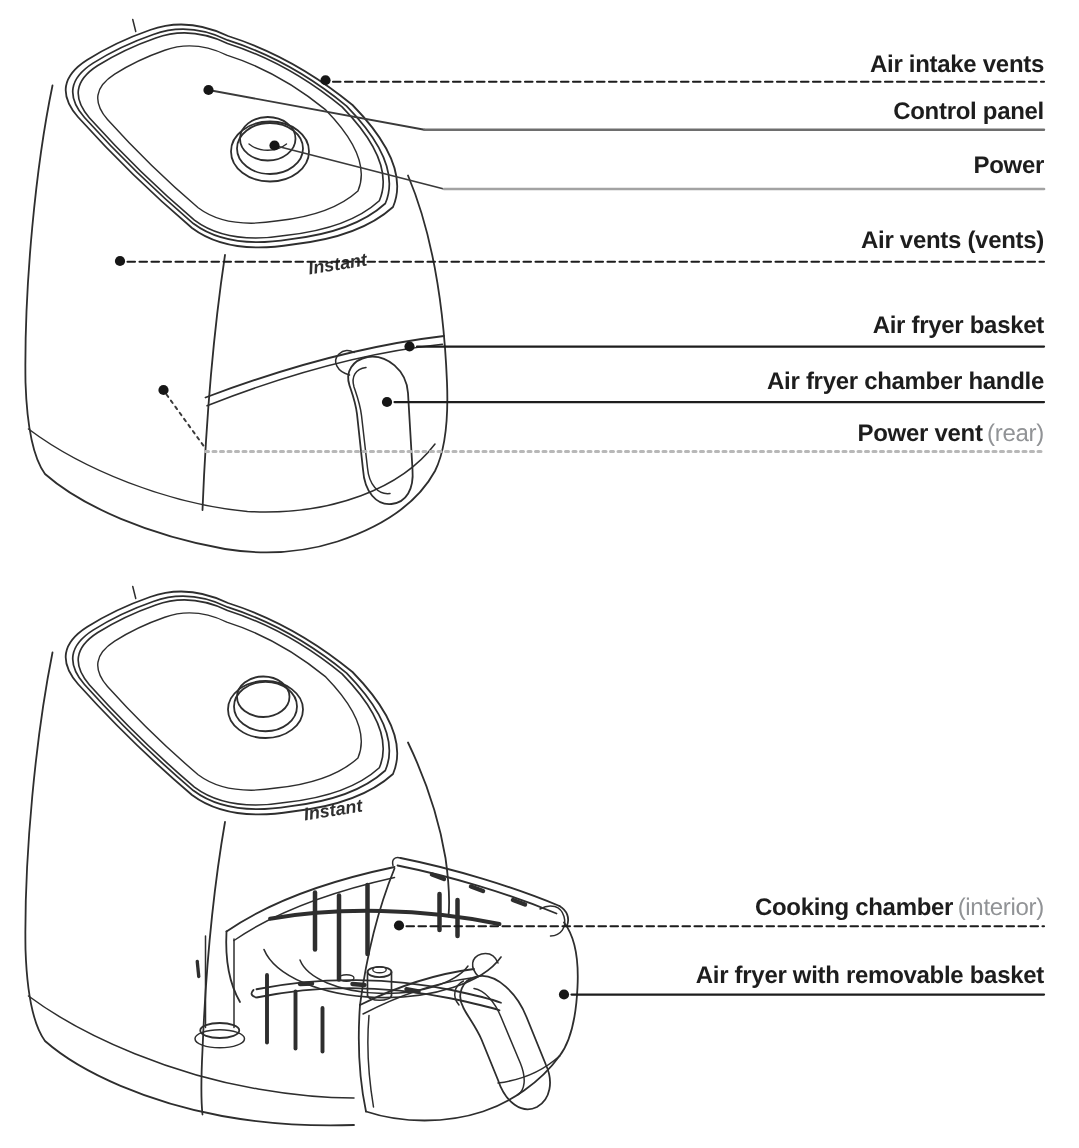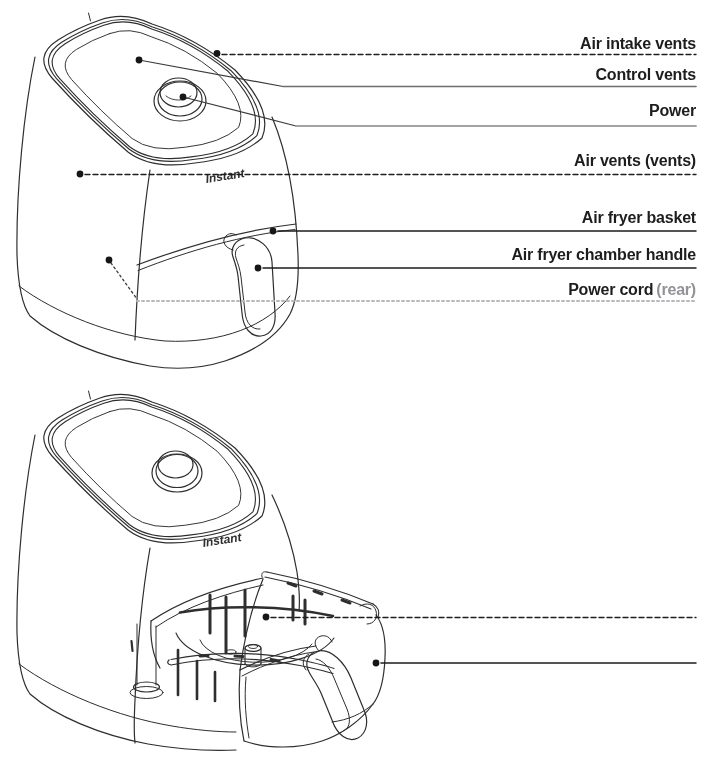--- a/index.html
+++ b/index.html
@@ -1,21 +1,21 @@
 <!DOCTYPE html>
 <html><head>
 <meta charset="utf-8">
 <style>
   html,body{margin:0;padding:0;background:#ffffff;}
   .stage{position:relative;width:719px;height:765px;background:#ffffff;overflow:hidden;
          font-family:"Liberation Sans",sans-serif;}
   .diagram-svg{position:absolute;left:0;top:0;}
   .label{position:absolute;right:23px;font:600 16px/16px "Liberation Sans",sans-serif;
          color:#1d1d1d;letter-spacing:-0.2px;white-space:nowrap;}
-  .note{font-weight:700;color:#919396;margin-left:3px;}
+  .note{font-weight:400;color:#919396;margin-left:3px;}
   .note:empty{display:none;}
 </style>
 </head>
 <body>
 
 <div class="stage">
 
   <svg class="diagram-svg" width="719" height="765" viewBox="0 0 719 765" fill="none" stroke="#2e2e2e" stroke-width="1.2" stroke-linecap="round" stroke-linejoin="round">
 
     <defs>
@@ -171,31 +171,37 @@
         <path d="M381,663 H696" stroke-width="1.5"></path>
         <circle cx="376" cy="663" r="3.4" fill="#161616" stroke="none"></circle>
       </g>
     </g>
   </svg>
 
   <div class="label" style="top:36px">
     <span>Air intake vents</span>
   </div>
   <div class="label" style="top:67px">
-    <span>Control vents</span>
+    <span>Control panel</span>
   </div>
   <div class="label" style="top:103px">
     <span>Power</span>
   </div>
   <div class="label" style="top:153px">
     <span>Air vents (vents)</span>
   </div>
   <div class="label" style="top:210px">
     <span>Air fryer basket</span>
   </div>
   <div class="label" style="top:247px">
     <span>Air fryer chamber handle</span>
   </div>
   <div class="label" style="top:282px">
-    <span>Power cord</span><span class="note">(rear)</span>
+    <span>Power vent</span><span class="note">(rear)</span>
+  </div>
+  <div class="label" style="top:598px">
+    <span>Cooking chamber</span><span class="note">(interior)</span>
+  </div>
+  <div class="label" style="top:643px">
+    <span>Air fryer with removable basket</span>
   </div>
 
 </div>
 
 </body></html>

